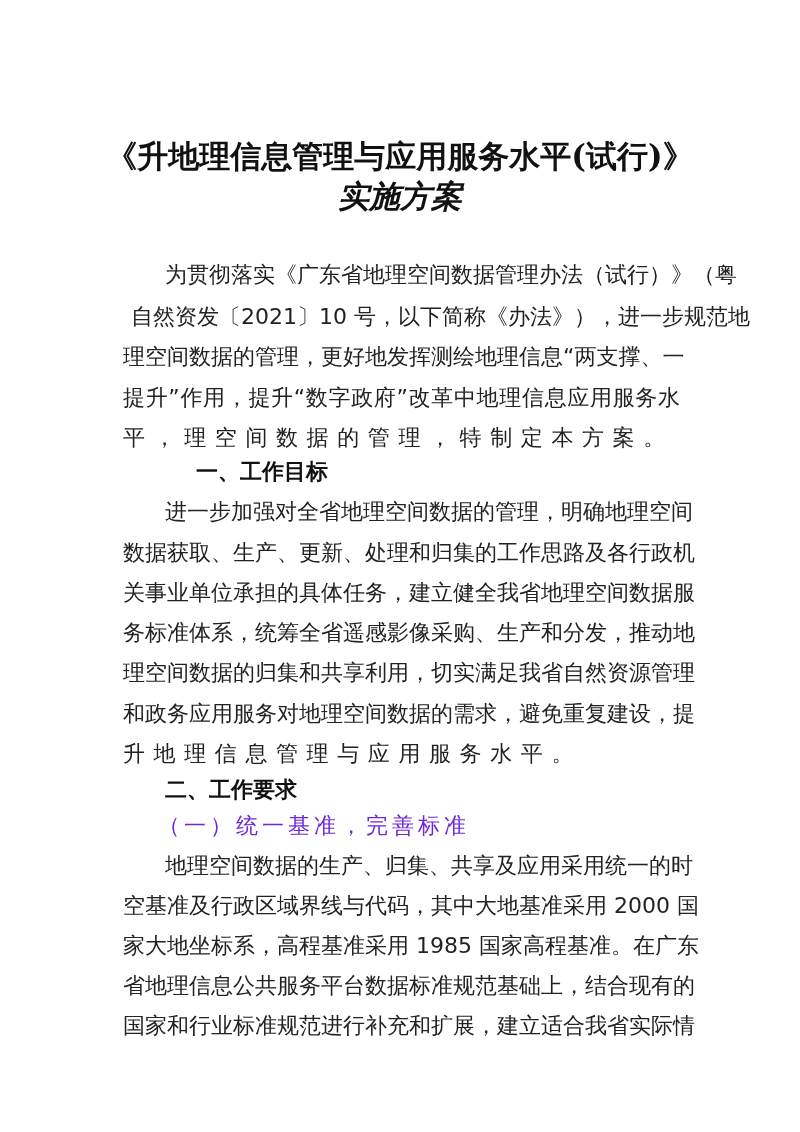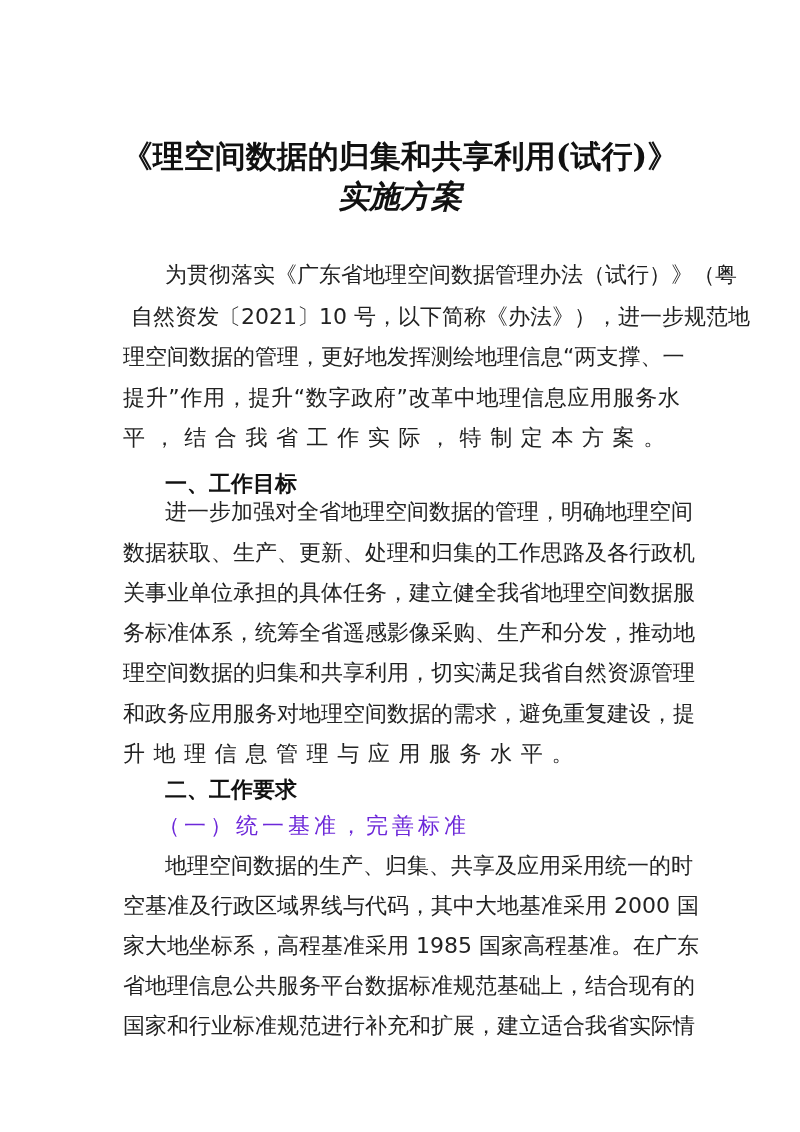--- a/index.html
+++ b/index.html
@@ -27,30 +27,30 @@
     position: absolute; left: 158px; height: 40px; line-height: 40px;
     font-family: "DejaVu Sans", "Liberation Sans", sans-serif;
     font-size: 22px; color: #6d28d9; white-space: nowrap; letter-spacing: 4px;
   }
 </style>
 </head>
 <body>
 
 <div class="page">
 
-  <div class="title" style="top:136px;">《理空间数据的归集和共享利用(试行)》</div>
+  <div class="title" style="top:136px;">《升地理信息管理与应用服务水平(试行)》</div>
   <div class="title" style="top:176px;font-style:italic;">实施方案</div>
 
   <div class="line first" style="top:255px;">为贯彻落实《广东省地理空间数据管理办法（试行）》（粤</div>
   <div class="line" style="top:297px;margin-left:8px;">自然资发〔2021〕10 号，以下简称《办法》），进一步规范地</div>
   <div class="line" style="top:378px;">提升”作用，提升“数字政府”改革中地理信息应用服务水</div>
   <div class="line" style="top:337px;">理空间数据的管理，更好地发挥测绘地理信息“两支撑、一</div>
-  <div class="line last" style="top:418px;">平，结合我省工作实际，特制定本方案。</div>
+  <div class="line last" style="top:418px;">平，理空间数据的管理，特制定本方案。</div>
 
-  <div class="heading" style="top:464px;">一、工作目标</div>
+  <div class="heading" style="top:452px;margin-left:31px;">一、工作目标</div>
 
   <div class="line first" style="top:492px;">进一步加强对全省地理空间数据的管理，明确地理空间</div>
   <div class="line" style="top:533px;">数据获取、生产、更新、处理和归集的工作思路及各行政机</div>
   <div class="line" style="top:573px;">关事业单位承担的具体任务，建立健全我省地理空间数据服</div>
   <div class="line" style="top:613px;">务标准体系，统筹全省遥感影像采购、生产和分发，推动地</div>
   <div class="line" style="top:653px;">理空间数据的归集和共享利用，切实满足我省自然资源管理</div>
   <div class="line last" style="top:734px;">升地理信息管理与应用服务水平。</div>
   <div class="line" style="top:694px;">和政务应用服务对地理空间数据的需求，避免重复建设，提</div>
 
   <div class="heading" style="top:770px;">二、工作要求</div>

